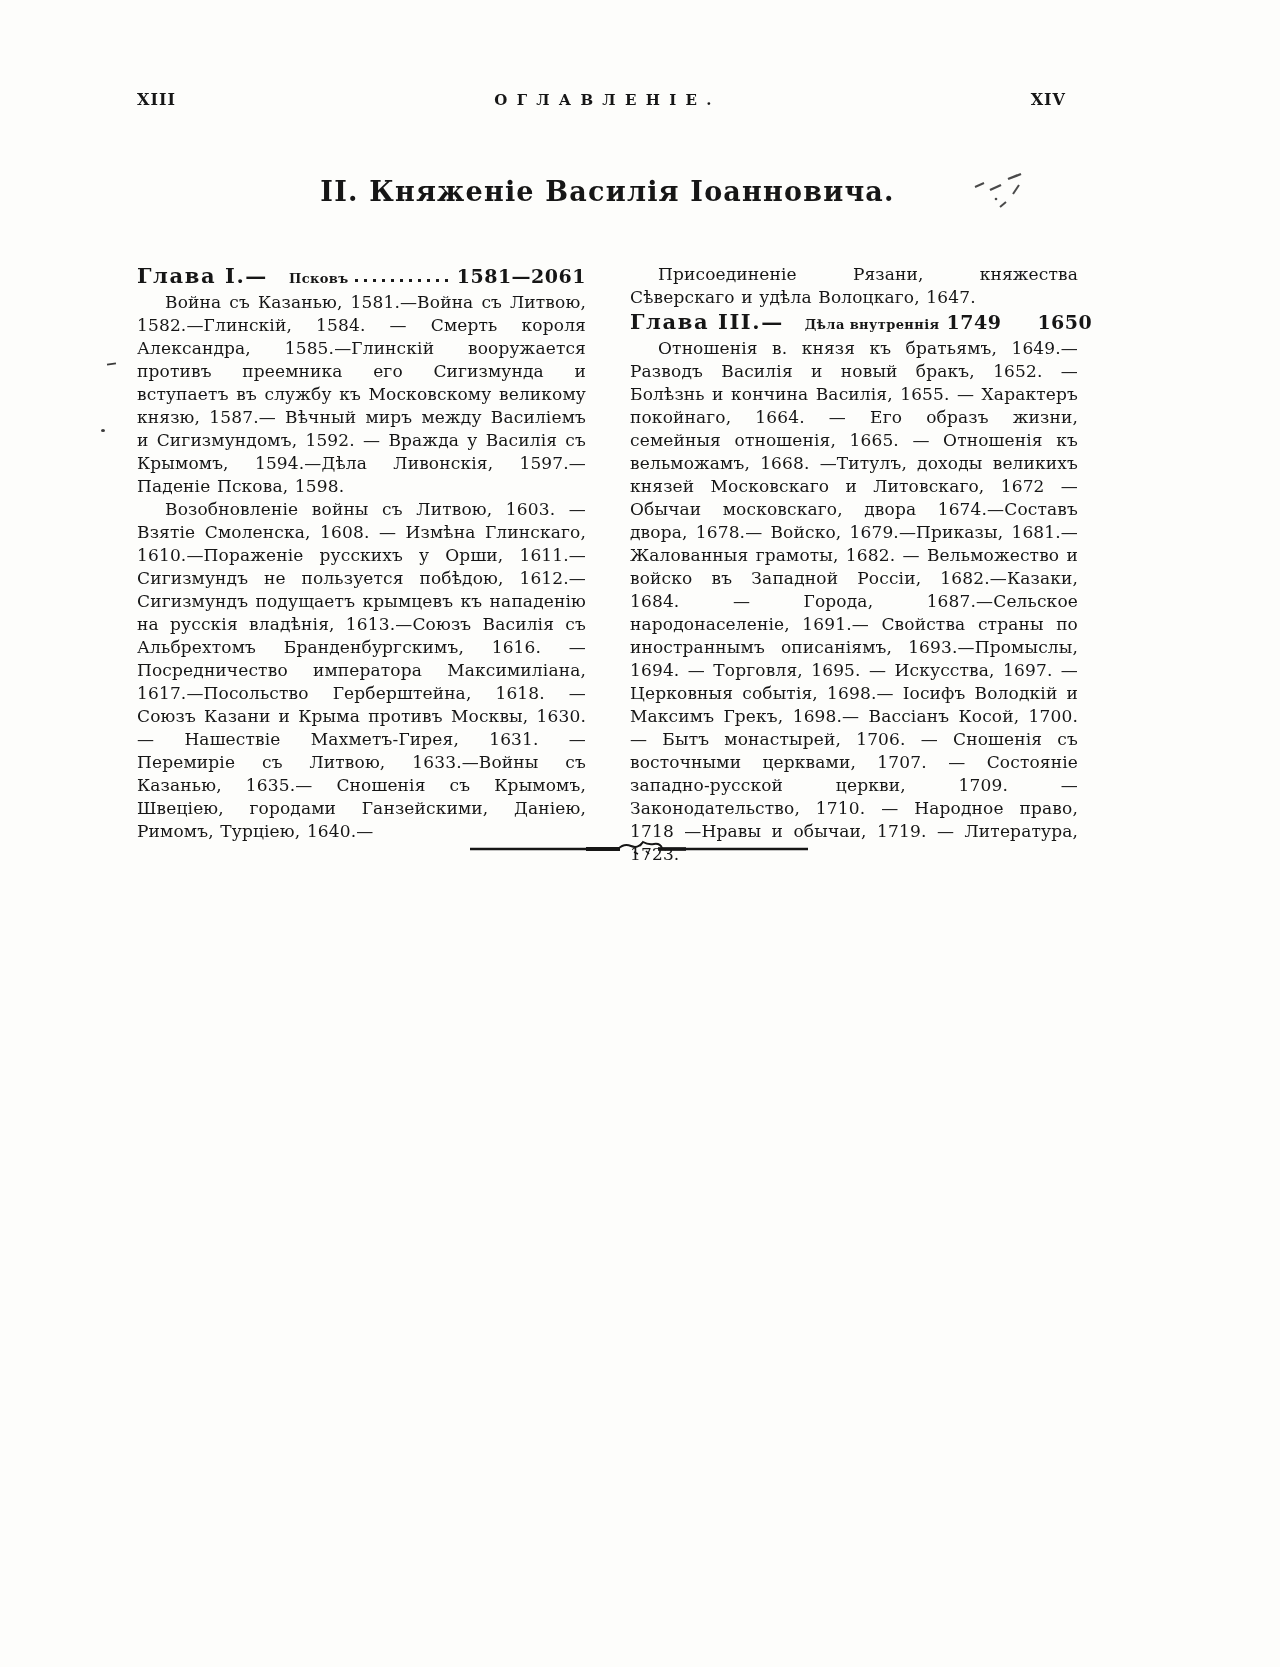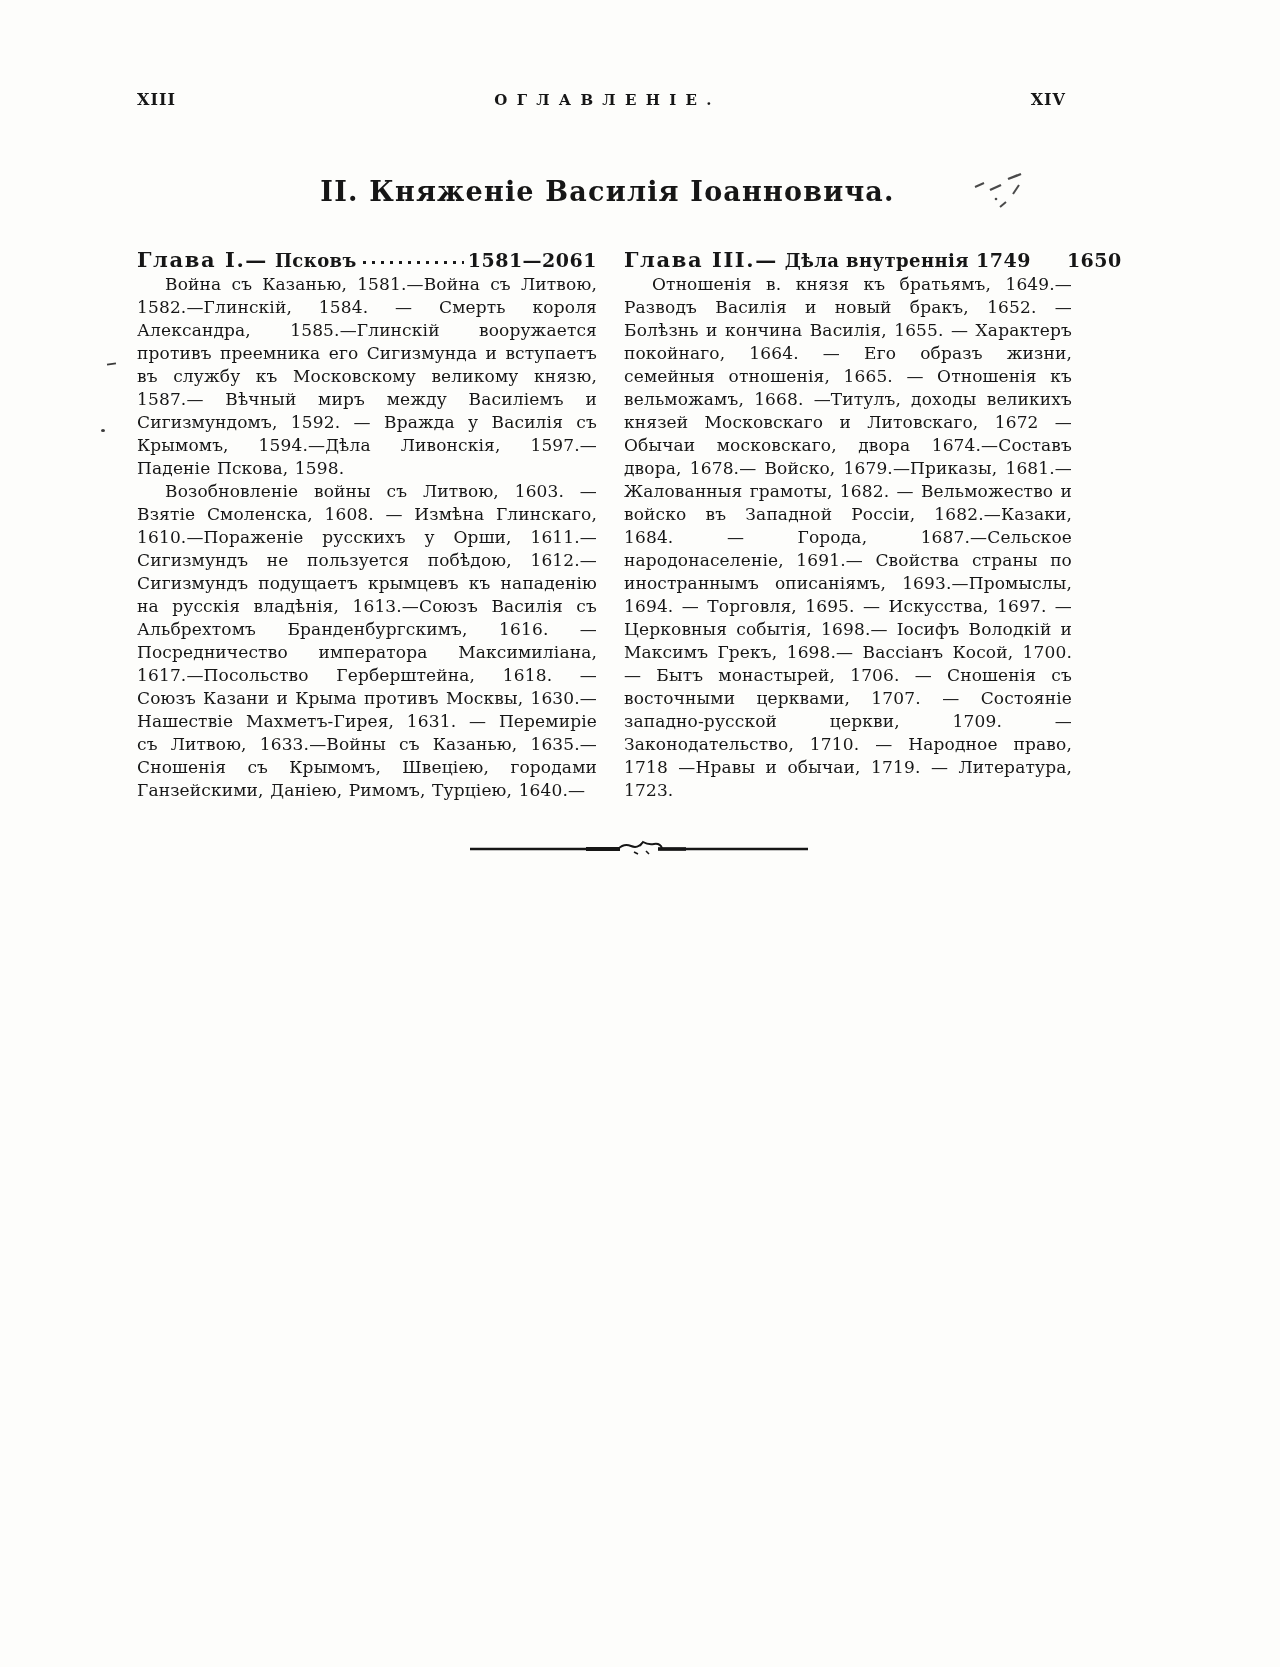--- a/index.html
+++ b/index.html
@@ -42,22 +42,22 @@
     font-size: 27px; font-weight: bold; letter-spacing: 1.2px;
     white-space: nowrap;
   }
 
   
   .pencil-mark { position: absolute; left: 972px; top: 166px; }
 
   
   .columns {
     position: absolute;
-    top: 247px; left: 137px; width: 941px;
-    display: flex; gap: 27px;
+    top: 263px; left: 137px; width: 941px;
+    display: flex; gap: 44px; justify-content: flex-end;
   }
   .col { font-size: 17px; line-height: 23px; }
   .col-left  { width: 460px; }
   .col-right { width: 448px; }
 
   .toc-para {
     margin: 0;
     text-align: justify;
     text-indent: 28px;
     letter-spacing: 0.15px;
@@ -67,22 +67,22 @@
   .chapter-line {
     display: flex;
     align-items: baseline;
     white-space: nowrap;
     margin: 1px 0 1px 0;
   }
   .ch-label {
     font-size: 21px; font-weight: bold; letter-spacing: 1.6px;
   }
   .ch-topic {
-    font-size: 18px; font-weight: bold; letter-spacing: 0.4px;
-    margin-left: 7px;
+    font-size: 13px; font-weight: bold; letter-spacing: 0.4px;
+    margin-left: 21px;
   }
   .leader {
     flex: 1;
     height: 5px;
     align-self: flex-end;
     margin: 0 4px 7px 3px;
     background-image: radial-gradient(circle, #1b1b1b 1.5px, transparent 2px);
     background-size: 9px 5px;
     background-repeat: repeat-x;
     background-position: 0 100%;
@@ -144,20 +144,21 @@
 
       <p class="toc-para">Война съ Казанью, 1581.—Война съ Литвою, 1582.—Глинскій, 1584. — Смерть короля Александра, 1585.—Глинскій вооружается противъ преемника его Сигизмунда и вступаетъ въ службу къ Московскому великому князю, 1587.— Вѣчный миръ между Василіемъ и Сигизмундомъ, 1592. — Вражда у Василія съ Крымомъ, 1594.—Дѣла Ливонскія, 1597.—Паденіе Пскова, 1598.</p>
 
 
       <p class="toc-para">Возобновленіе войны съ Литвою, 1603. — Взятіе Смоленска, 1608. — Измѣна Глинскаго, 1610.—Пораженіе русскихъ у Орши, 1611.— Сигизмундъ не пользуется побѣдою, 1612.— Сигизмундъ подущаетъ крымцевъ къ нападенію на русскія владѣнія, 1613.—Союзъ Василія съ Альбрехтомъ Бранденбургскимъ, 1616. — Посредничество императора Максимиліана, 1617.—Посольство Герберштейна, 1618. — Союзъ Казани и Крыма противъ Москвы, 1630.— Нашествіе Махметъ-Гирея, 1631. — Перемиріе съ Литвою, 1633.—Войны съ Казанью, 1635.— Сношенія съ Крымомъ, Швеціею, городами Ганзейскими, Даніею, Римомъ, Турціею, 1640.—</p>
 
     </div>
 
     <div class="col col-right">
 
+      <p class="toc-para">Присоединеніе Рязани, княжества Сѣверскаго и удѣла Волоцкаго, 1647.</p>
 
       <div class="chapter-line">
         <span class="ch-label">Глава III.—</span>
         <span class="ch-topic">Дѣла внутреннія</span>
         <span class="leader"></span>
         <span class="ch-pages">1749</span>
         <span class="ch-pages-extra">1650</span>
       </div>
 
       <p class="toc-para">Отношенія в. князя къ братьямъ, 1649.— Разводъ Василія и новый бракъ, 1652. — Болѣзнь и кончина Василія, 1655. — Характеръ покойнаго, 1664. — Его образъ жизни, семейныя отношенія, 1665. — Отношенія къ вельможамъ, 1668. —Титулъ, доходы великихъ князей Московскаго и Литовскаго, 1672 —Обычаи московскаго, двора 1674.—Составъ двора, 1678.— Войско, 1679.—Приказы, 1681.—Жалованныя грамоты, 1682. — Вельможество и войско въ Западной Россіи, 1682.—Казаки, 1684. — Города, 1687.—Сельское народонаселеніе, 1691.— Свойства страны по иностраннымъ описаніямъ, 1693.—Промыслы, 1694. — Торговля, 1695. — Искусства, 1697. —Церковныя событія, 1698.— Іосифъ Володкій и Максимъ Грекъ, 1698.— Вассіанъ Косой, 1700. — Бытъ монастырей, 1706. — Сношенія съ восточными церквами, 1707. — Состояніе западно-русской церкви, 1709. — Законодательство, 1710. — Народное право, 1718 —Нравы и обычаи, 1719. — Литература, 1723.</p>

